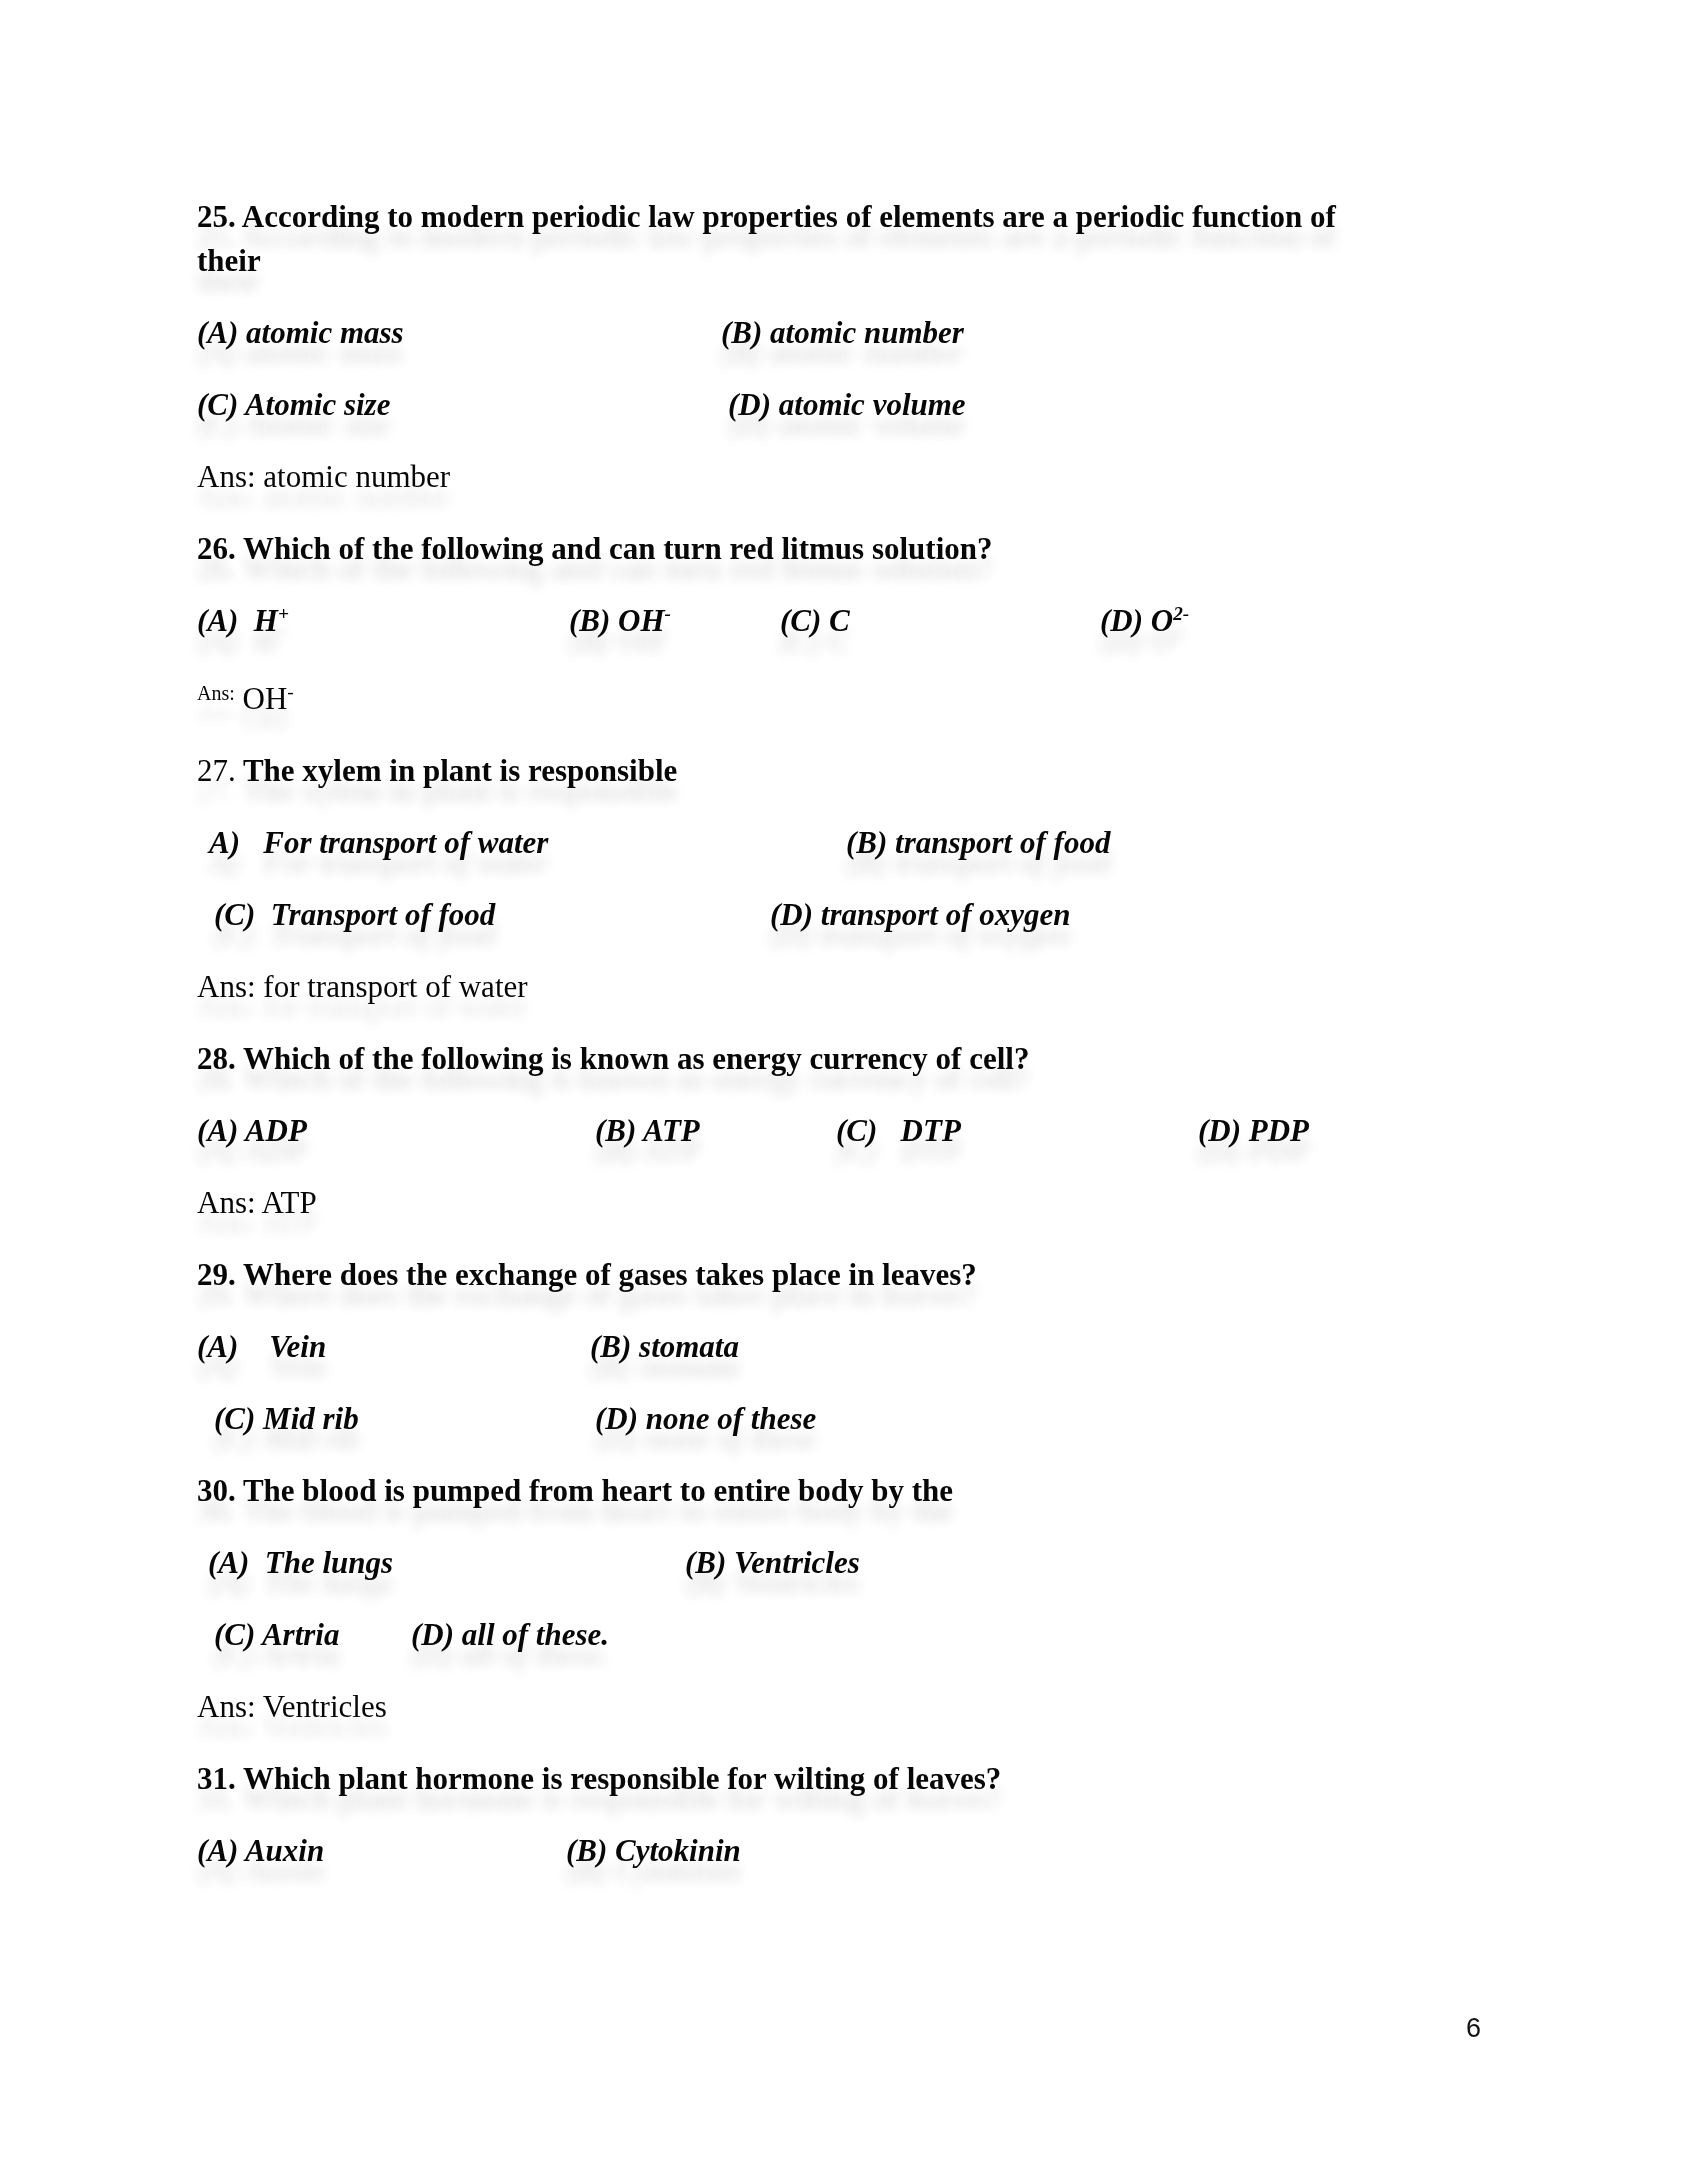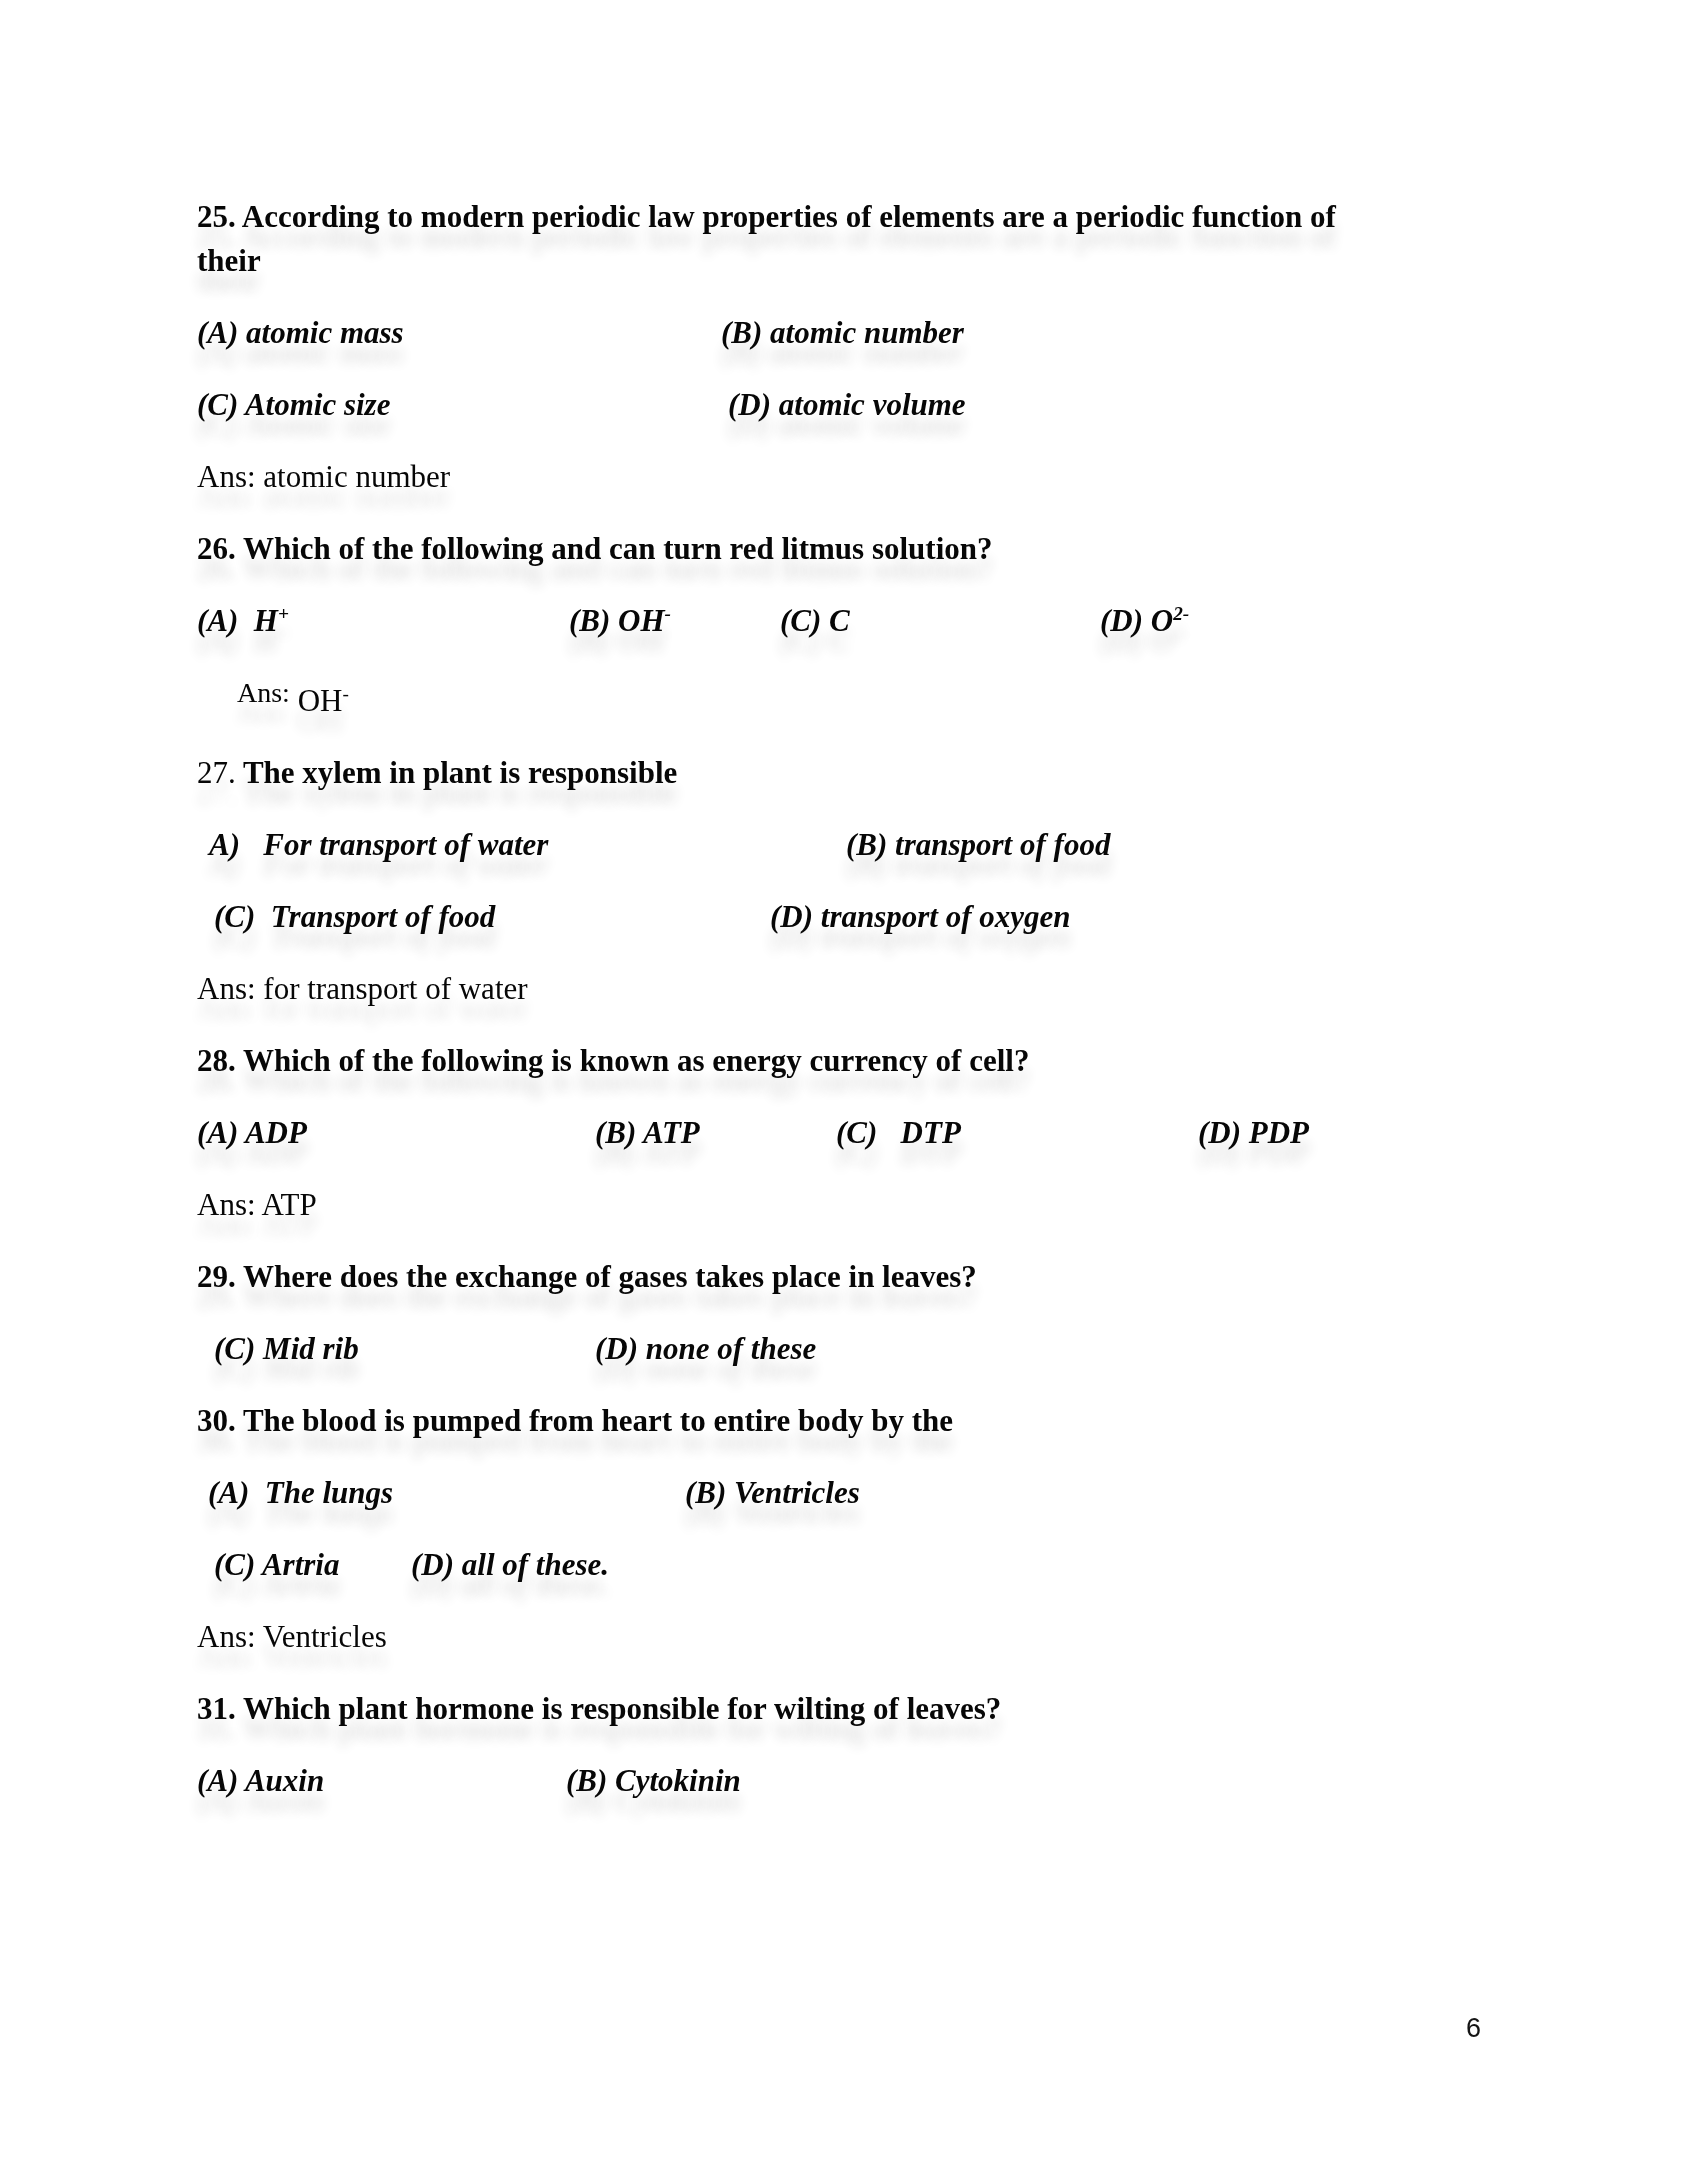--- a/index.html
+++ b/index.html
@@ -18,21 +18,21 @@
     font-size:31px; line-height:44px; margin:0 0 28px 0; white-space:pre-wrap;
   }
   .tight { margin-bottom:0; }
   .bold { font-weight:bold; }
   .opt-row { position:relative; height:44px; margin:0 0 28px 0;font-style:italic; }
   .opt {
     position:absolute; top:0; font-weight:bold; font-size:31px; line-height:44px;
     white-space:pre;
   }
   sup { font-size:0.62em; line-height:0; }
-  .ans-small { font-size:28px; vertical-align:9px;margin-left:40px; }
+  .ans-small { font-size:20px; vertical-align:9px; }
   .page-num {
     position:absolute; left:1466px; top:2013px;
     font-family:"Liberation Sans", "DejaVu Sans", sans-serif;
     font-size:27px; color:#141414;
   }
 </style>
 </head>
 <body>
 
 <div class="page">
@@ -83,20 +83,24 @@
         <span class="opt" style="left:398px">(B) ATP</span>
         <span class="opt" style="left:639px">(C)   DTP</span>
         <span class="opt" style="left:1001px">(D) PDP</span>
       </div>
       <div class="line">Ans: ATP</div>
     </section>
 
     <section>
       <div class="line"><span class="bold">29.</span><span class="bold"> Where does the exchange of gases takes place in leaves?</span></div>
       <div class="opt-row">
+        <span class="opt" style="left:0px">(A)    Vein</span>
+        <span class="opt" style="left:393px">(B) stomata</span>
+      </div>
+      <div class="opt-row">
         <span class="opt" style="left:17px">(C) Mid rib</span>
         <span class="opt" style="left:398px">(D) none of these</span>
       </div>
     </section>
 
     <section>
       <div class="line"><span class="bold">30.</span><span class="bold"> The blood is pumped from heart to entire body by the</span></div>
       <div class="opt-row">
         <span class="opt" style="left:11px">(A)  The lungs</span>
         <span class="opt" style="left:488px">(B) Ventricles</span>

